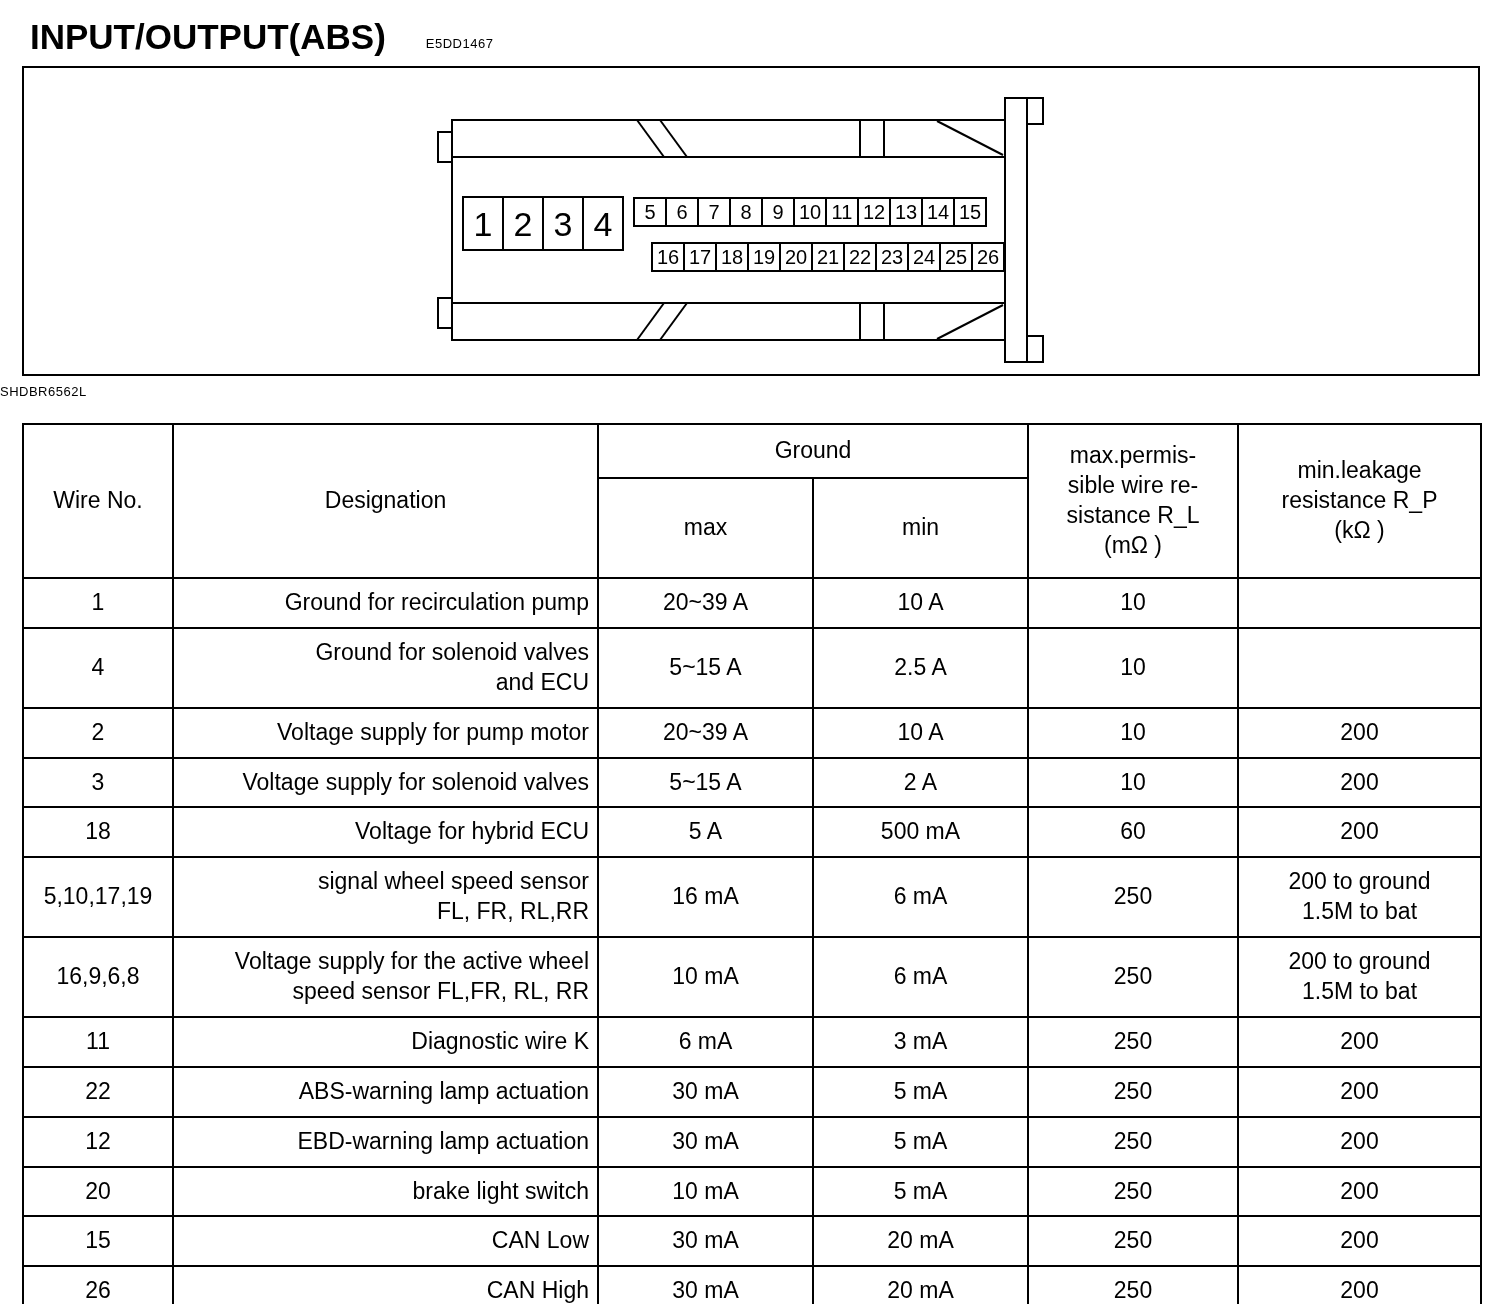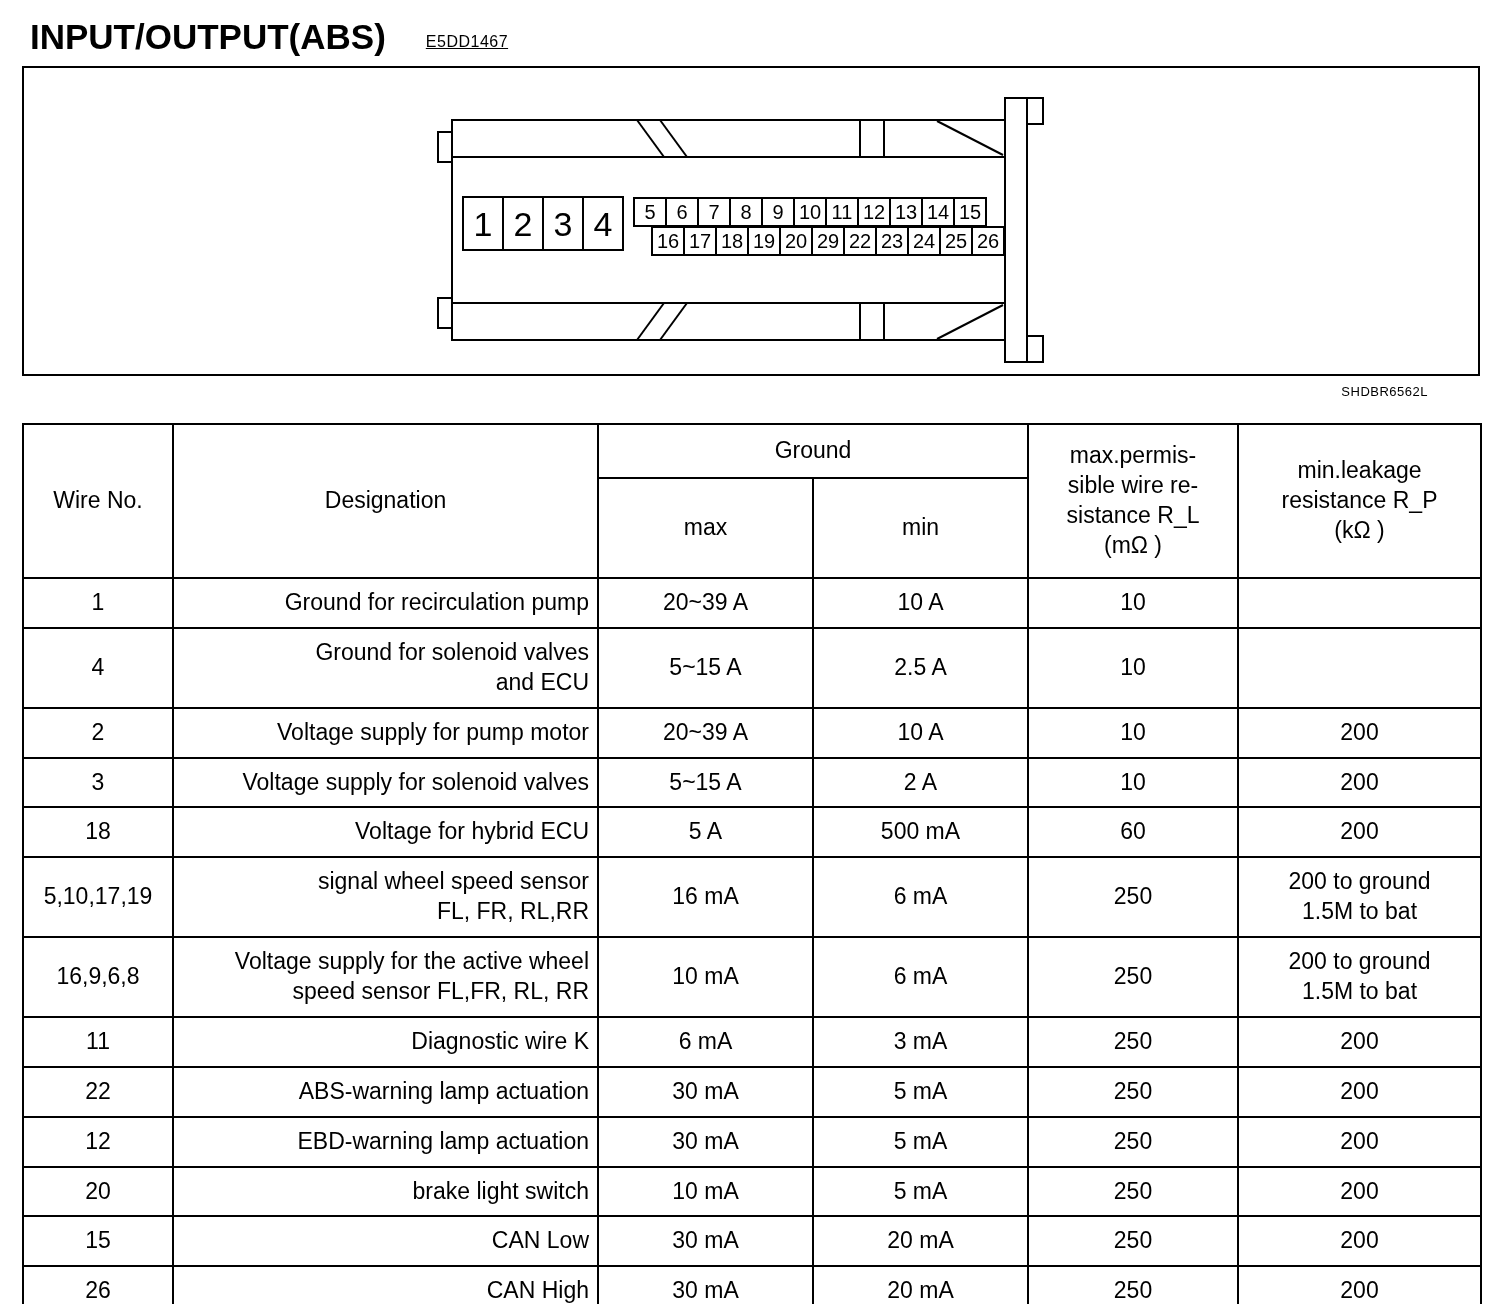--- a/index.html
+++ b/index.html
@@ -6,21 +6,21 @@
   body {
     width:1504px; height:1304px;
     font-family:"Liberation Sans", sans-serif;
     color:#000;
     -webkit-font-smoothing:antialiased;
   }
 
   
   .header-row { display:flex; align-items:flex-end; padding:12px 0 0 30px; height:42px; }
   .page-title { font-size:35px; font-weight:bold; line-height:1; }
-  .page-code  { font-size:16px; margin-left:40px; margin-bottom:3px; letter-spacing:0.5px;text-decoration:underline; }
+  .page-code  { font-size:13px; margin-left:40px; margin-bottom:3px; letter-spacing:0.5px; }
 
   
   .figure-box {
     position:relative;
     margin:12px 24px 0 22px;
     border:2px solid #000;
     height:306px;
     background:#fff;
     overflow:hidden;
   }
@@ -30,28 +30,28 @@
   .pin-row > div { margin-left:-2px; }
   .pin-row > div:first-child { margin-left:0; }
 
   .pins-large  { left:438px; top:128px; }
   .pin-large {
     width:38px; height:51px; border:2px solid #000; background:#fff;
     display:flex; align-items:center; justify-content:center;
     font-size:34px; line-height:1;
   }
   .pins-top    { left:609px; top:129px; }
-  .pins-bottom { left:627px; top:158px; }
+  .pins-bottom { left:627px; top:174px; }
   .pin-small {
     width:30px; height:26px; border:2px solid #000; background:#fff;
     display:flex; align-items:center; justify-content:center;
     font-size:20px; line-height:1;
   }
 
-  .figure-caption { text-align:right; padding-right:76px; font-size:13px; margin-top:8px; letter-spacing:0.5px; }
+  .figure-caption { padding-right:76px; font-size:13px; margin-top:8px; letter-spacing:0.5px; }
 
   
   .spec-table {
     margin:24px 24px 0 22px;
     width:1458px;
     border-collapse:collapse;
     table-layout:fixed;
   }
   .spec-table th, .spec-table td {
     border:2px solid #000;
@@ -126,21 +126,21 @@
       <div class="pin-small">14</div>
       <div class="pin-small">15</div>
     </div>
 
   <div class="pin-row pins-bottom">
       <div class="pin-small">16</div>
       <div class="pin-small">17</div>
       <div class="pin-small">18</div>
       <div class="pin-small">19</div>
       <div class="pin-small">20</div>
-      <div class="pin-small">29</div>
+      <div class="pin-small">21</div>
       <div class="pin-small">22</div>
       <div class="pin-small">23</div>
       <div class="pin-small">24</div>
       <div class="pin-small">25</div>
       <div class="pin-small">26</div>
     </div>
 </div>
 
 <div class="figure-caption">SHDBR6562L</div>
 

